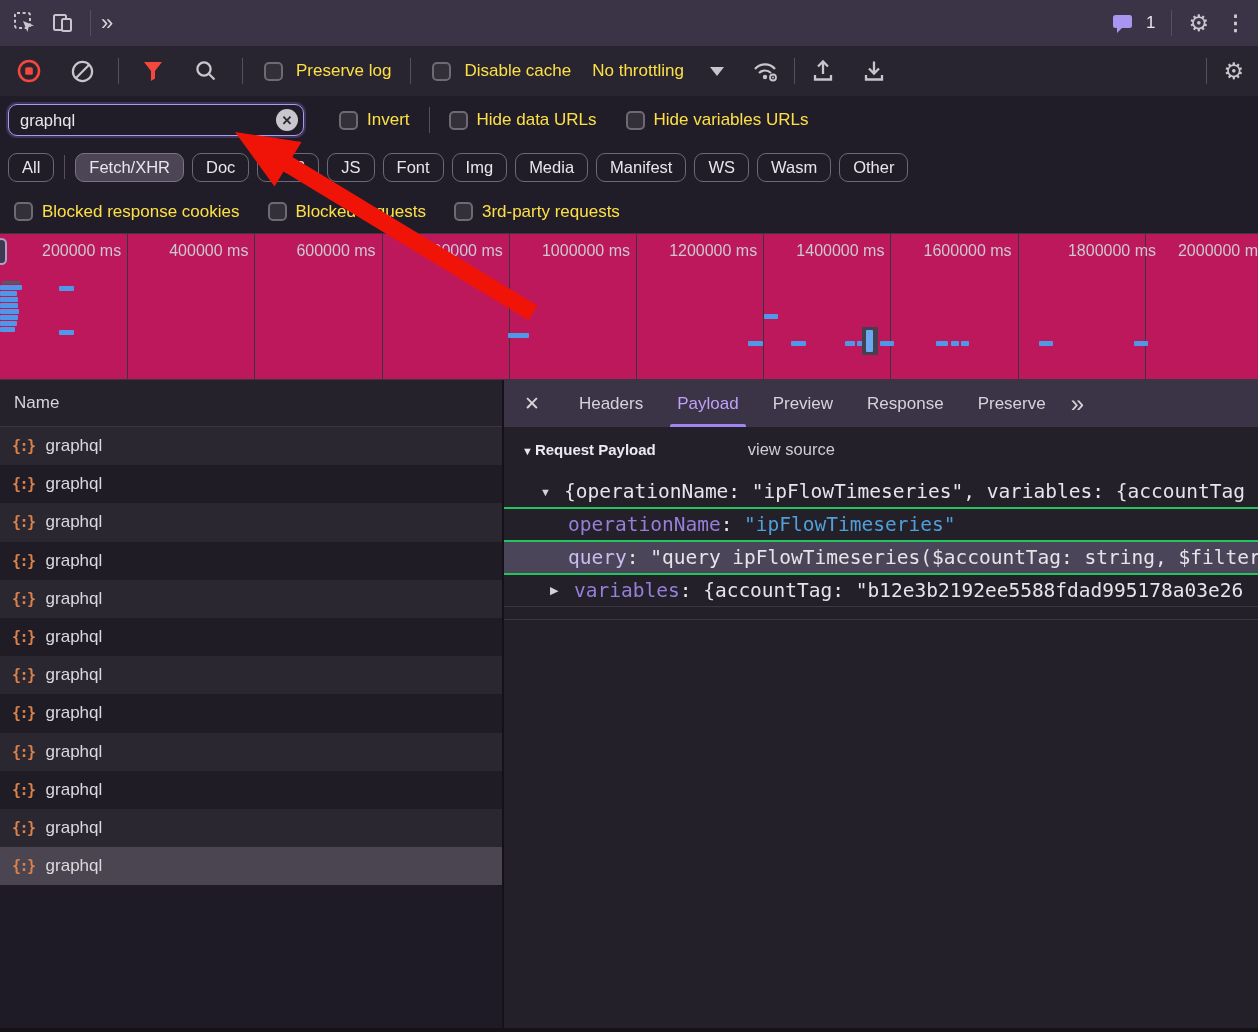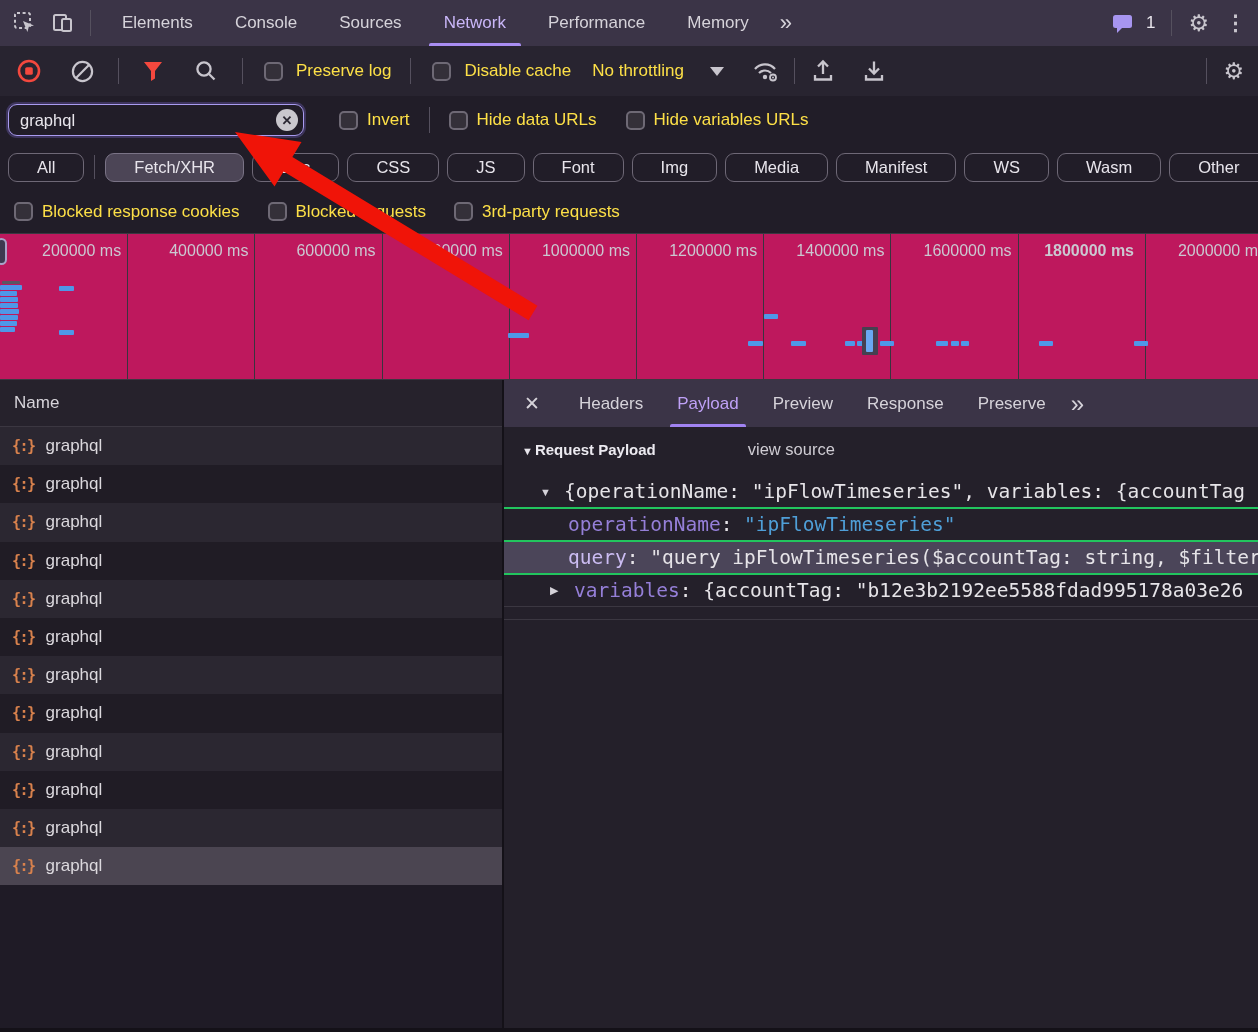--- a/index.html
+++ b/index.html
@@ -32,21 +32,21 @@
   .filter-wrap{position:relative;width:296px;height:32px;flex:0 0 auto;}
   .filter-input{width:100%;height:100%;box-sizing:border-box;border-radius:9px;border:1px solid #a99bf0;
     box-shadow:0 0 0 2px rgba(138,116,230,.28);background:transparent;color:#e8e6ec;font-size:16.5px;
     padding:0 34px 0 11px;outline:none;font-family:"Liberation Sans",sans-serif;}
   .clear-btn{position:absolute;right:6px;top:5px;width:22px;height:22px;border-radius:50%;background:#c9c7cd;
     color:#2a2732;display:flex;align-items:center;justify-content:center;font-size:13px;font-weight:bold;}
   .filter-cb-group{display:flex;align-items:center;gap:9px;}
 
   
   .chips-row{height:46px;background:#211d28;display:flex;align-items:center;gap:8px;padding:0 8px;}
-  .chip{border:1.5px solid #6e6876;border-radius:9px;padding:4px 28px;color:#e8e5ec;font-size:16.5px;white-space:nowrap;}
+  .chip{border:1.5px solid #6e6876;border-radius:9px;padding:4px 13px;color:#e8e5ec;font-size:16.5px;white-space:nowrap;}
   .chip.selected{background:#4c4556;border-color:#7a7386;}
   .chips-div{height:24px;margin:0 2px;}
 
   
   .blocked-row{height:43px;background:#211d28;display:flex;align-items:center;gap:9px;padding:0 14px;}
   .blocked-gap{width:10px;}
 
   
   .timeline{height:147px;background:#be185d;border-top:1px solid #3b3741;border-bottom:1px solid #3b3741;
     position:relative;overflow:hidden;box-sizing:border-box;}
@@ -113,28 +113,20 @@
         <path d="M10 10 L21 14.4 L15.8 15.8 L14.4 21 Z" fill="#c8c5cd"></path>
       </svg>
     </div>
     <div class="tb-icon" style="margin-left:8px;">
       <svg width="24" height="24" viewBox="0 0 24 24">
         <rect x="3" y="4" width="12" height="15" rx="1.5" fill="none" stroke="#c8c5cd" stroke-width="2"></rect>
         <rect x="11" y="8" width="9" height="12" rx="1.5" fill="#3b3447" stroke="#c8c5cd" stroke-width="2"></rect>
       </svg>
     </div>
     <div class="vdiv" style="margin-left:12px;"></div>
-    <div class="tabs" id="tabs">
-        <div class="tab">Elements</div>
-        <div class="tab">Console</div>
-        <div class="tab">Sources</div>
-        <div class="tab active">Network</div>
-        <div class="tab">Performance</div>
-        <div class="tab">Memory</div>
-      </div>
     <div class="tab" style="padding:0 10px;font-size:22px;">»</div>
     <div class="topbar-right">
       <div class="tb-icon">
         <svg width="23" height="21" viewBox="0 0 23 21">
           <rect x="2" y="2" width="19" height="13" rx="2.5" fill="#a795f0"></rect>
           <path d="M6 14 L6 20 L12 14 Z" fill="#a795f0"></path>
         </svg>
       </div>
       <span class="msg-count">1</span>
       <div class="vdiv"></div>
@@ -265,21 +257,21 @@
       <div class="grid" style="left: 1017.6px;"></div>
       <div class="grid" style="left: 1144.8px;"></div>
       <div class="tl-label" style="left: 1.2px;">200000 ms</div>
       <div class="tl-label" style="left: 128.4px;">400000 ms</div>
       <div class="tl-label" style="left: 255.6px;">600000 ms</div>
       <div class="tl-label" style="left: 382.8px;">800000 ms</div>
       <div class="tl-label" style="left: 510px;">1000000 ms</div>
       <div class="tl-label" style="left: 637.2px;">1200000 ms</div>
       <div class="tl-label" style="left: 764.4px;">1400000 ms</div>
       <div class="tl-label" style="left: 891.6px;">1600000 ms</div>
-      <div class="tl-label" style="left: 1014px; font-weight: bold;">1800000 ms</div>
+      <div class="tl-label" style="left: 1036px;">1800000 ms</div>
       <div class="tl-label" style="left: 1146px;">2000000 ms</div>
       <div class="tl-bar" style="left: 2px; top: 47px; width: 18px; height: 3px; background: rgb(90, 86, 98);"></div>
       <div class="tl-bar" style="left: 0px; top: 51px; width: 22px; height: 5px;"></div>
       <div class="tl-bar" style="left: 0px; top: 57px; width: 17px; height: 5px;"></div>
       <div class="tl-bar" style="left: 0px; top: 63px; width: 18px; height: 5px;"></div>
       <div class="tl-bar" style="left: 0px; top: 69px; width: 18px; height: 5px;"></div>
       <div class="tl-bar" style="left: 0px; top: 75px; width: 19px; height: 5px;"></div>
       <div class="tl-bar" style="left: 0px; top: 81px; width: 18px; height: 5px;"></div>
       <div class="tl-bar" style="left: 0px; top: 87px; width: 17px; height: 5px;"></div>
       <div class="tl-bar" style="left: 0px; top: 93px; width: 15px; height: 5px;"></div>

